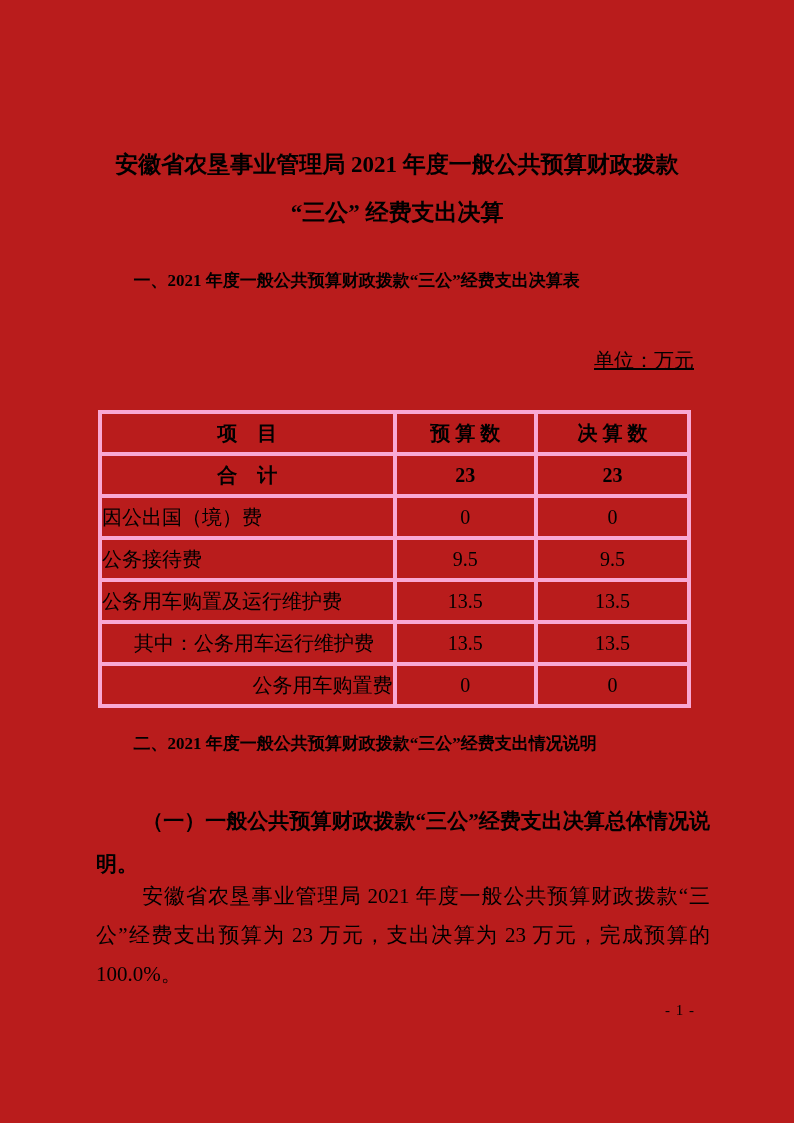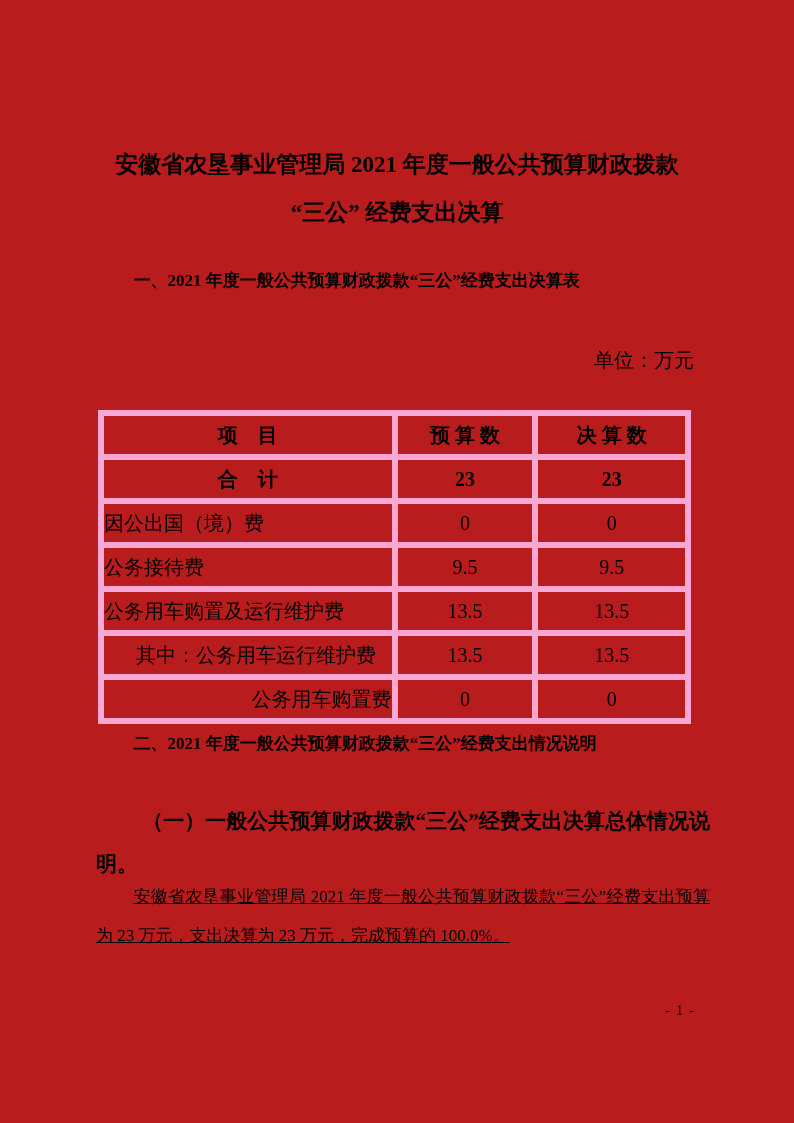--- a/index.html
+++ b/index.html
@@ -48,33 +48,34 @@
     font-weight: bold;
     line-height: 43px;
     text-align: justify;
     text-indent: 2.2em;
   }
   .unit-label {
     position: absolute;
     top: 347px;
     right: 100px;
     font-size: 20px;
+    text-decoration: underline;
   }
   table.budget-table {
     position: absolute;
     top: 410px;
     left: 98px;
     width: 593px;
     border-collapse: collapse;
     table-layout: fixed;
     border: 2px solid #000;
     font-size: 20px;
   }
   table.budget-table td {
-    border: 6px solid #f9a8d4;
+    border: 4px solid #f9a8d4;
     height: 38px;
     padding: 0;
     text-align: center;
     vertical-align: middle;
   }
   table.budget-table tr.header-row td,
   table.budget-table tr.total-row td {
     font-weight: bold;
   }
   table.budget-table tr.total-row td {
@@ -92,25 +93,24 @@
   }
   table.budget-table tr.center-sub-row td.item-cell {
     text-align: right;
     text-indent: 28px;
   }
   .body-paragraph {
     position: absolute;
     top: 877px;
     left: 96px;
     width: 614px;
-    font-size: 17px;
+    font-size: 21px;
     line-height: 39px;
     text-align: justify;
     text-indent: 2.2em;
-    text-decoration: underline;
   }
   .page-number {
     position: absolute;
     top: 1002px;
     right: 99px;
     font-size: 15px;
     letter-spacing: 1px;
   }
 </style>
 </head>

